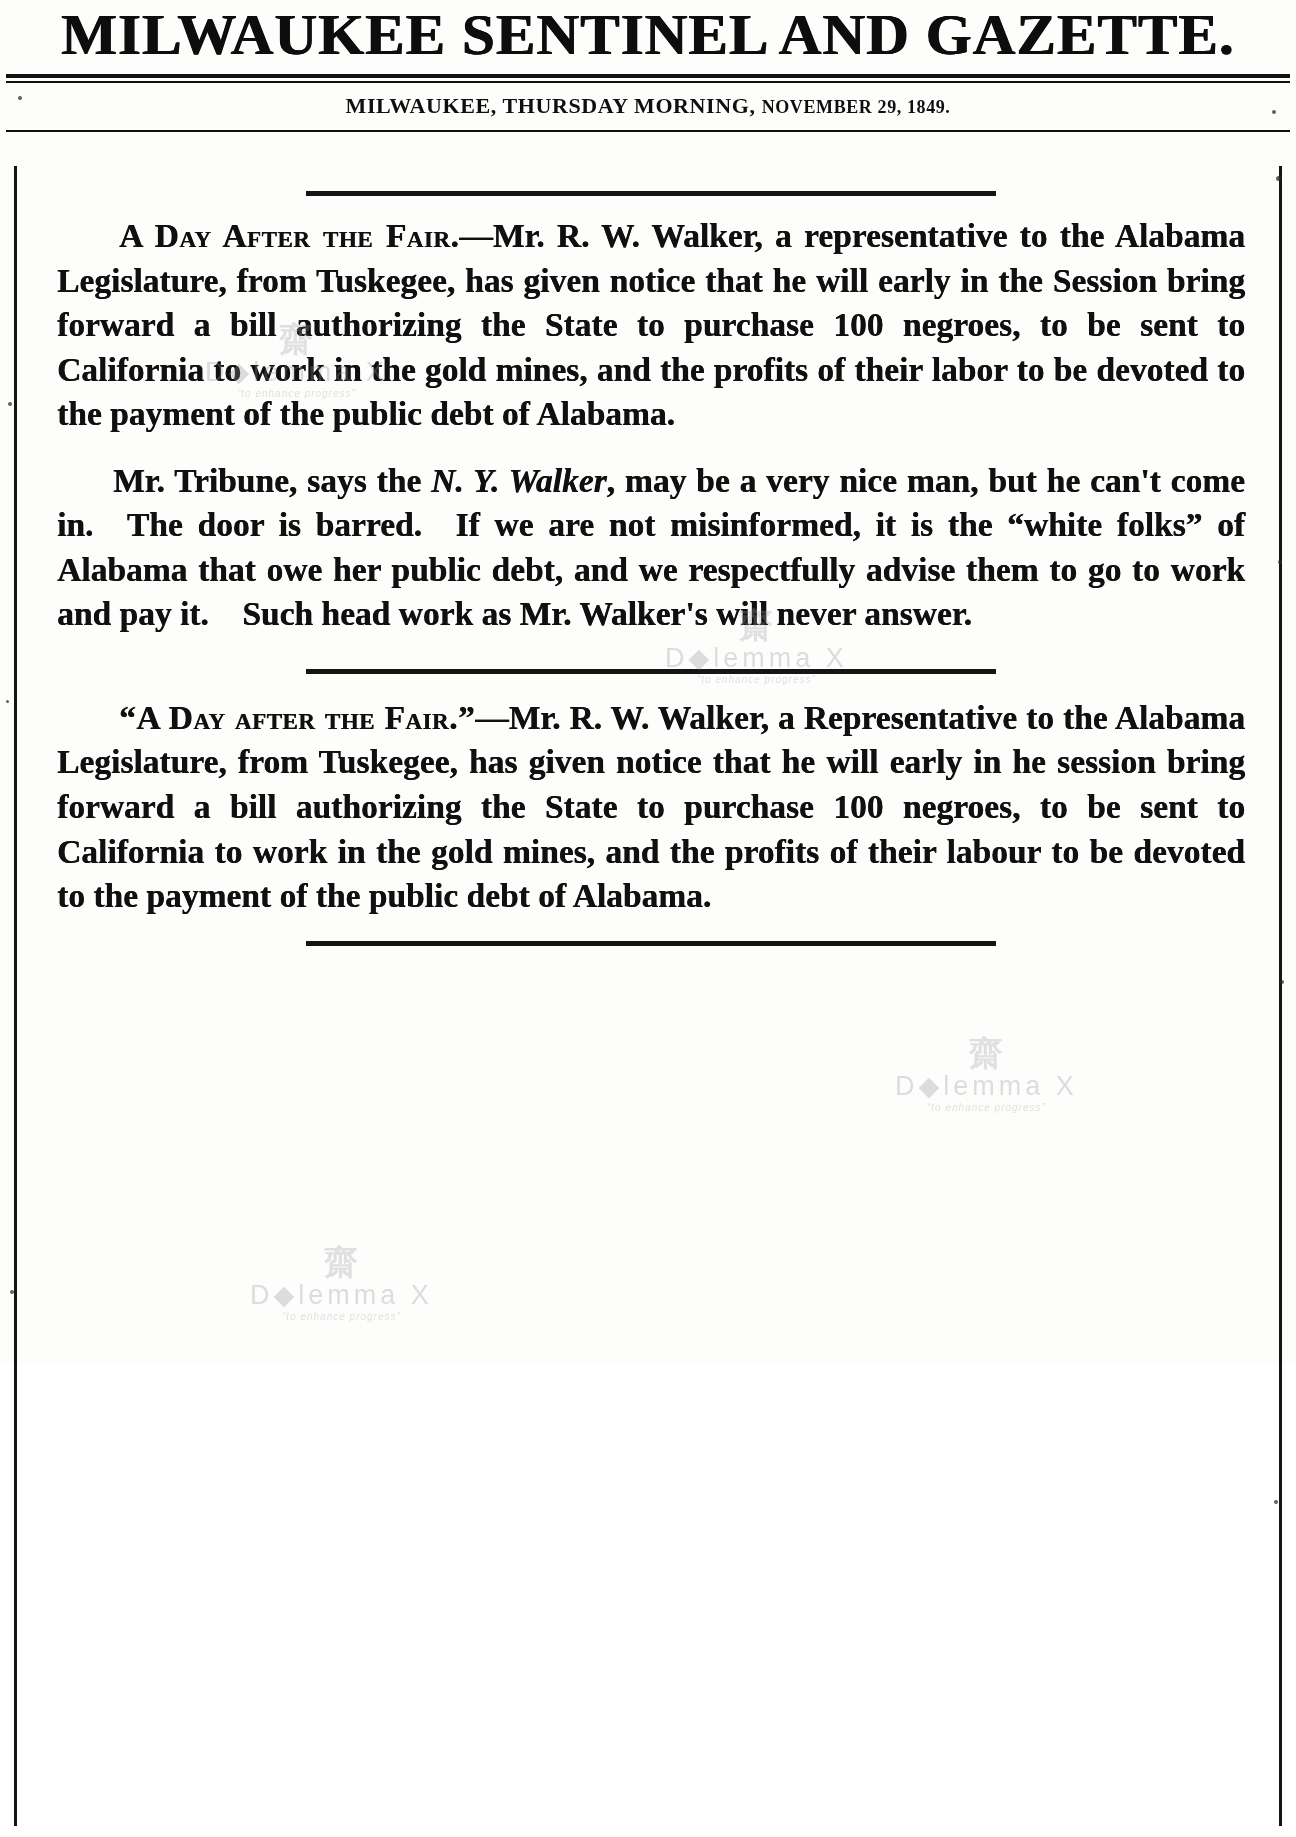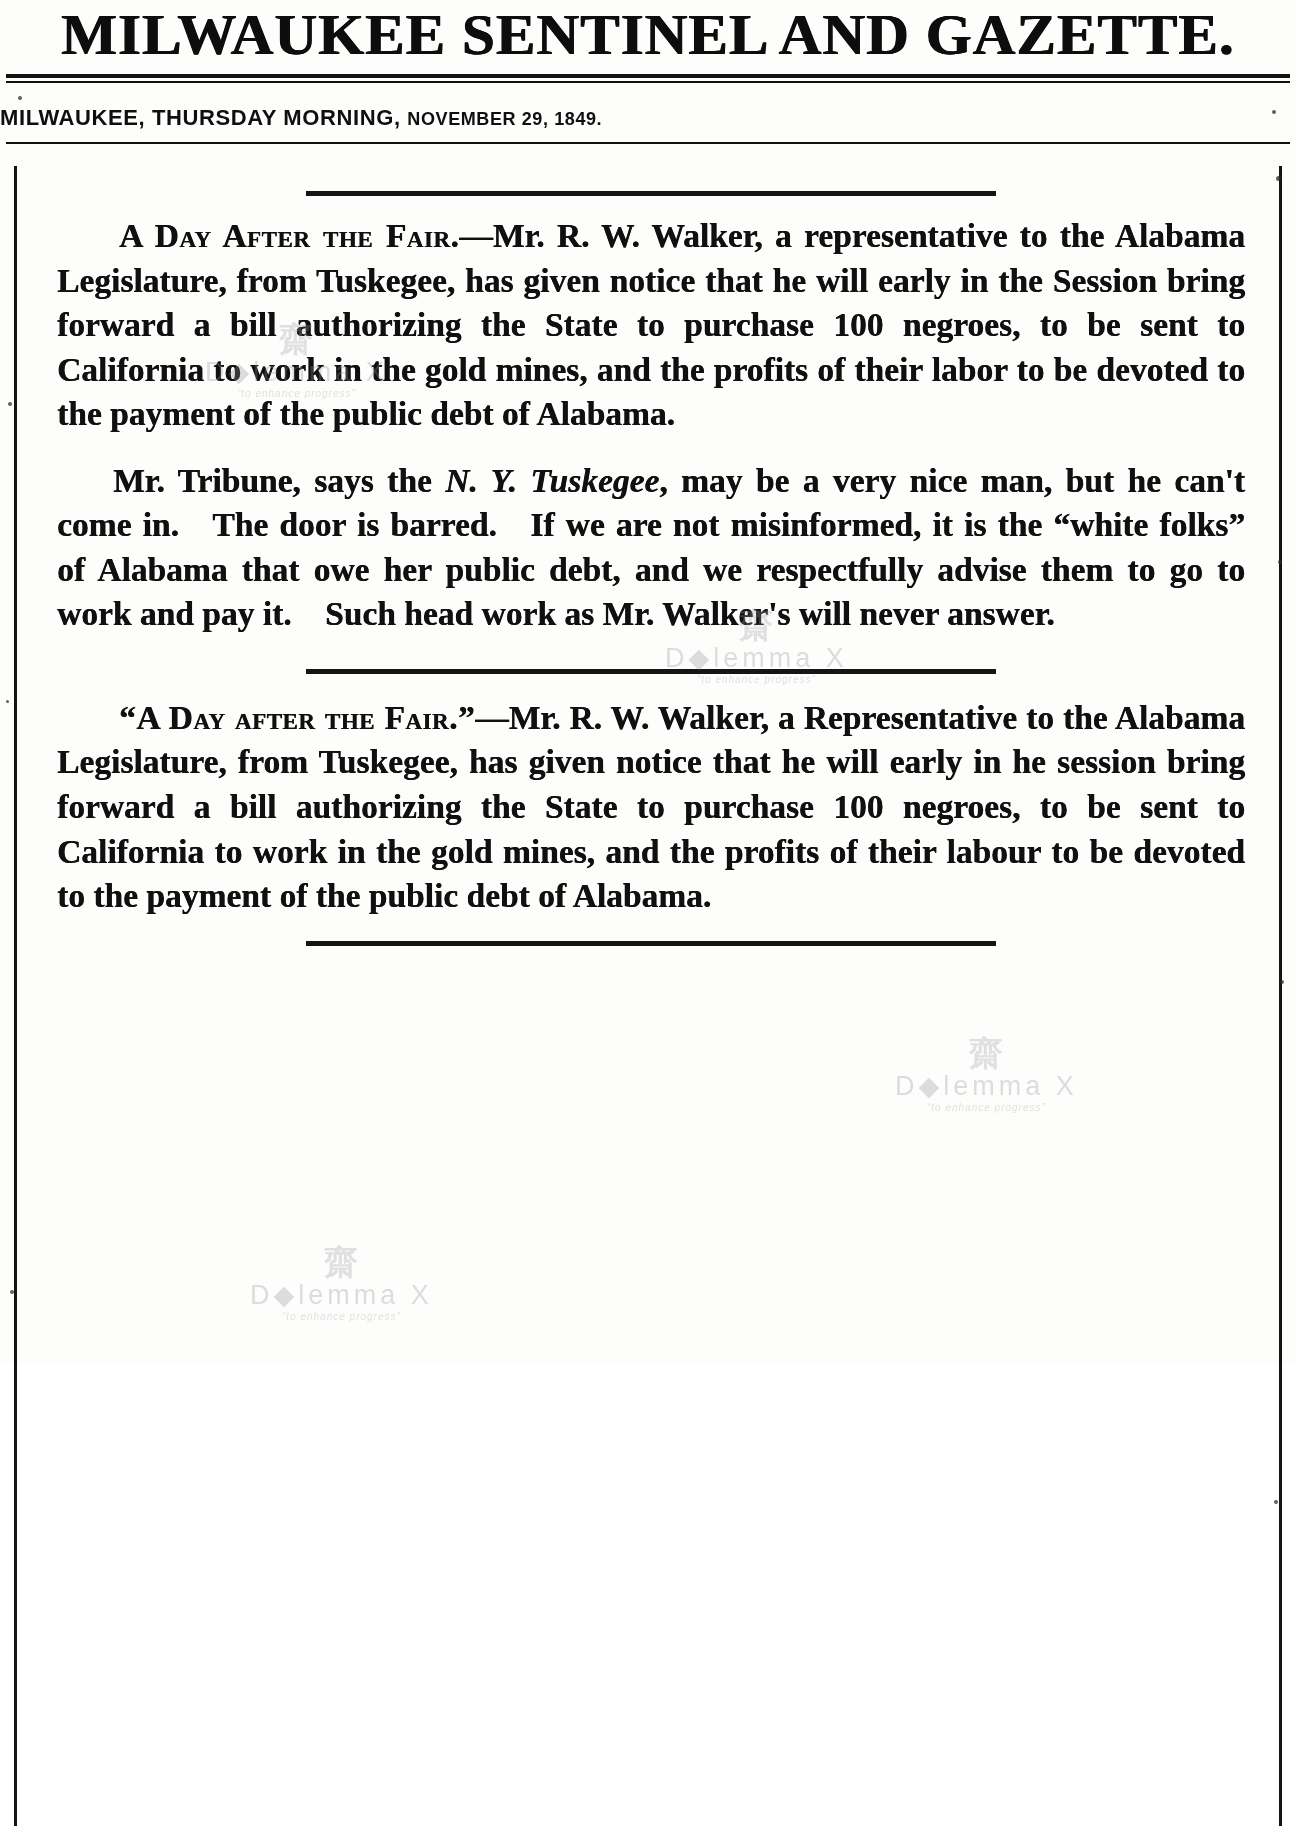--- a/index.html
+++ b/index.html
@@ -44,25 +44,26 @@
     height: 4px;
     background: #111;
     margin: 10px 6px 0 6px;
   }
   .rule-thin {
     height: 2px;
     background: #111;
     margin: 3px 6px 0 6px;
   }
   .dateline {
-    font-family: Liberation Sans, sans-serif;
+    text-align: center;
+    font-family: Liberation Serif, serif;
     font-weight: bold;
     font-size: 22px;
     letter-spacing: 0.6px;
-    padding: 22px 0 8px 0;
+    padding: 10px 0 8px 0;
     color: #0f0f0f;
   }
   .dateline .sm {
     font-size: 18px;
   }
 
   
   .column-frame {
     position: absolute;
     left: 14px;
@@ -190,21 +191,21 @@
 
       <div class="sep-wrap">
         <div class="sep"></div>
       </div>
 
       <div class="article">
         <p class="para first">
           <span class="headline">A Day After the Fair.</span><span>—</span><span>Mr. R. W. Walker, a representative to the Alabama Legislature, from Tuskegee, has given notice that he will early in the Session bring forward a bill authorizing the State to purchase 100 negroes, to be sent to California to work in the gold mines, and the profits of their labor to be devoted to the payment of the public debt of Alabama.</span>
         </p>
         <p class="para second">
-          <span>Mr. Tribune, says the </span><span class="ital">N. Y. Tuskegee</span><span>, may be a very nice man, but he can't come in. The door is barred. If we are not misinformed, it is the “white folks” of Alabama that owe her public debt, and we respectfully advise them to go to work and pay it. Such head work as Mr. Walker's will never answer.</span>
+          <span>Mr. Tribune, says the </span><span class="ital">N. Y. Walker</span><span>, may be a very nice man, but he can't come in. The door is barred. If we are not misinformed, it is the “white folks” of Alabama that owe her public debt, and we respectfully advise them to go to work and pay it. Such head work as Mr. Walker's will never answer.</span>
         </p>
       </div>
 
       <div class="sep-wrap tight">
         <div class="sep"></div>
       </div>
 
       <div class="article">
         <p class="para first">
           <span class="headline">“A Day after the Fair.”</span><span>—</span><span>Mr. R. W. Walker, a Representative to the Alabama Legislature, from Tuskegee, has given notice that he will early in he session bring forward a bill authorizing the State to purchase 100 negroes, to be sent to California to work in the gold mines, and the profits of their labour to be devoted to the payment of the public debt of Alabama.</span>

